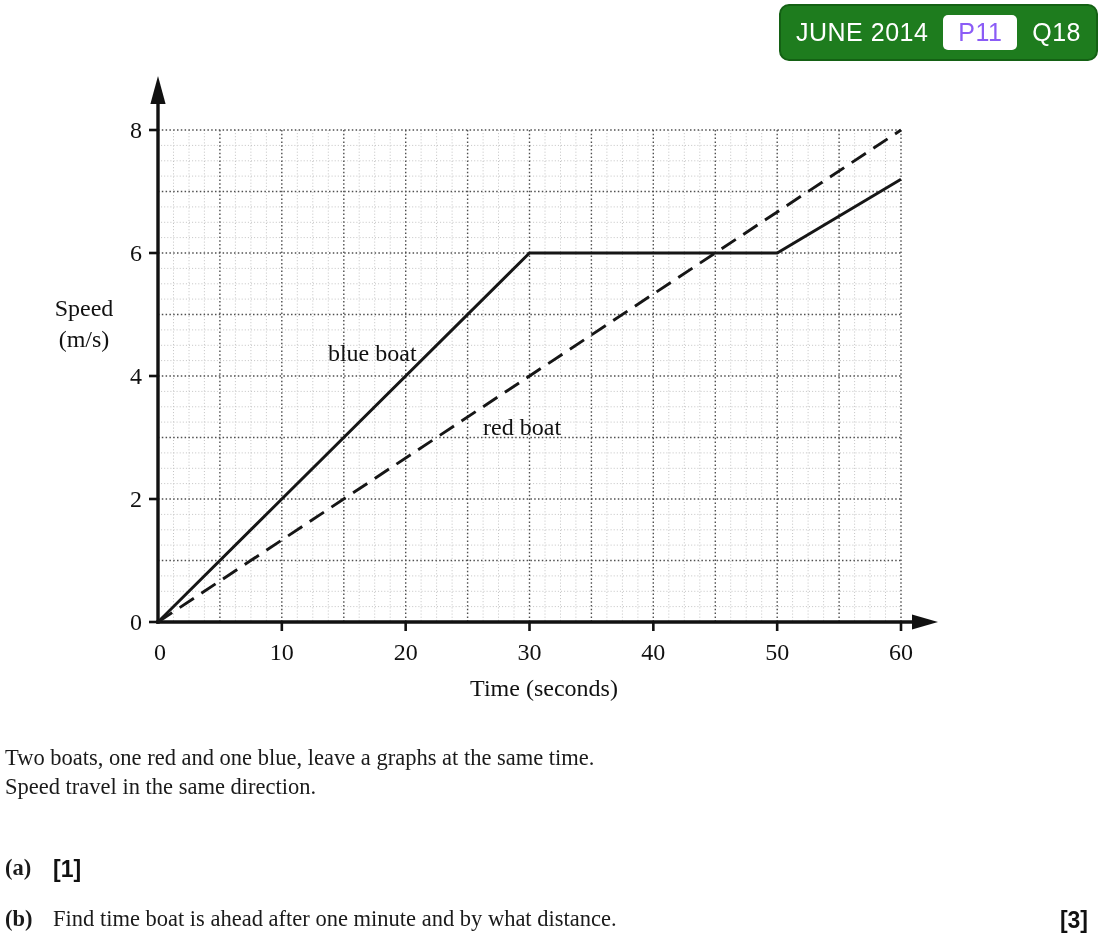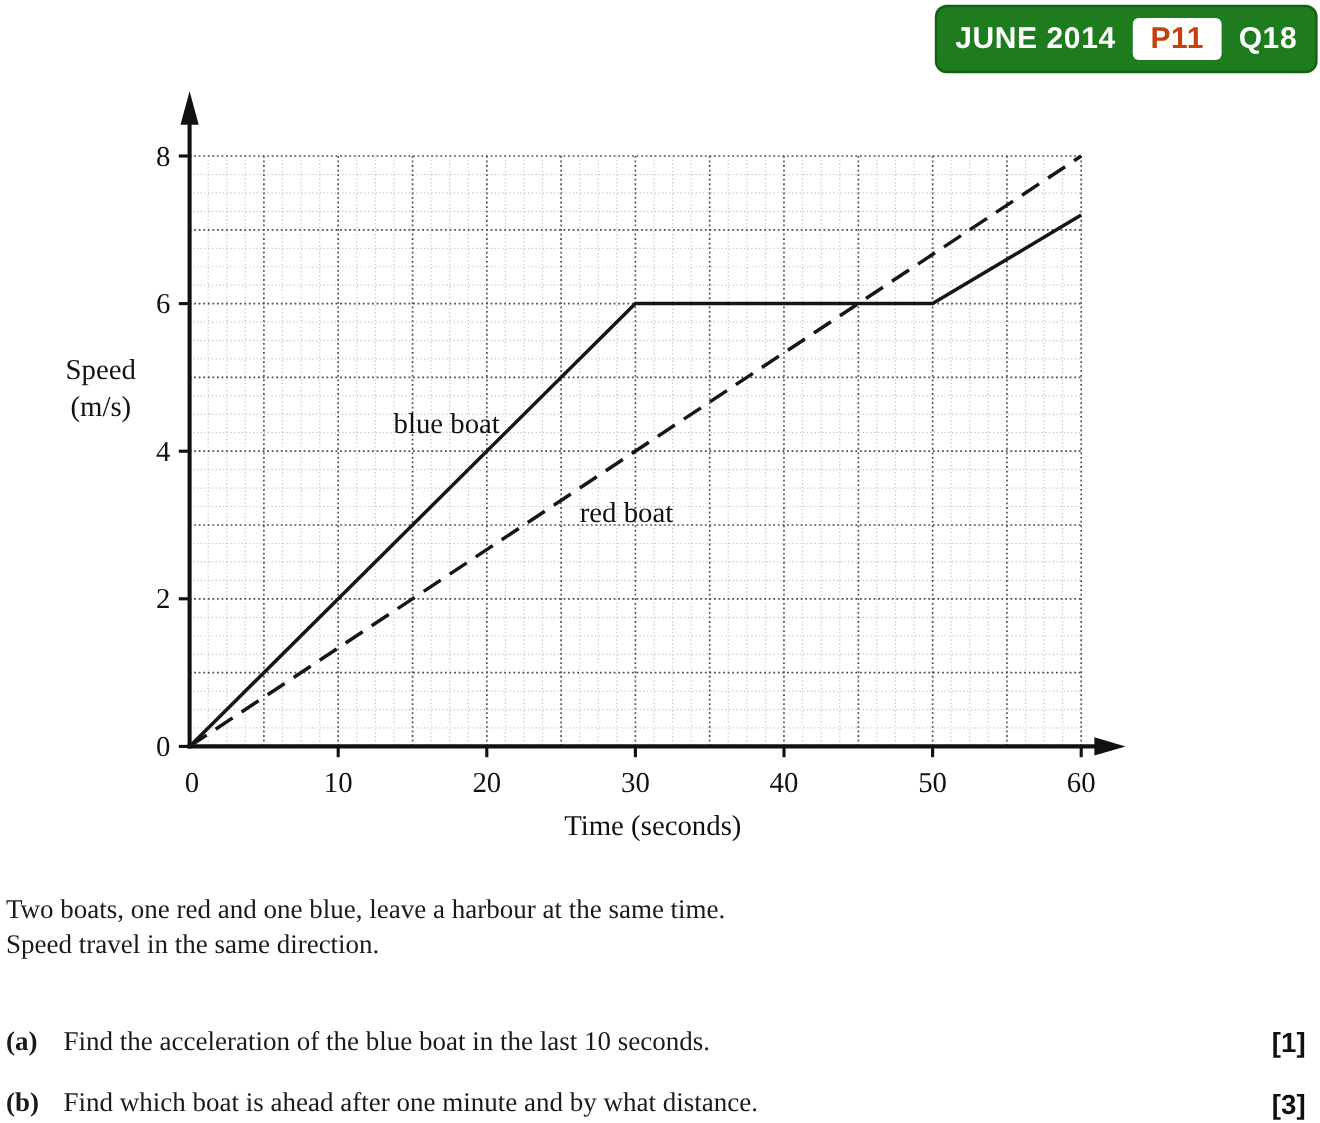--- a/index.html
+++ b/index.html
@@ -3,23 +3,23 @@
 <meta charset="utf-8">
 <style>
   html,body{margin:0;padding:0;background:#fff;}
   #page{position:relative;width:1100px;height:936px;background:#ffffff;overflow:hidden;
         font-family:"Liberation Serif",serif;color:#1a1a1a;}
 
   
   .badge{position:absolute;left:779px;top:4px;width:319px;height:57px;border-radius:10px;
          border:2px solid #146114;box-sizing:border-box;display:flex;align-items:center;
          justify-content:space-between;padding:0 15px;
-         font-family:"Liberation Sans",sans-serif;font-weight:bold;font-size:25px;
+         font-family:"Liberation Sans",sans-serif;font-weight:normal;font-size:25px;
          letter-spacing:0.5px;color:#ffffff;}
-  .badge .pbox{background:#ffffff;color:#c2410c;border-radius:5px;padding:5px 15px;line-height:1;}
+  .badge .pbox{background:#ffffff;color:#8b5cf6;border-radius:5px;padding:5px 15px;line-height:1;}
 
   
   #chart{position:absolute;left:0;top:0;}
 
   
   .statement{position:absolute;left:5px;top:744px;width:900px;font-size:22.5px;line-height:28.7px;}
 
   
   .qrow{position:absolute;left:5px;right:12px;display:flex;align-items:flex-start;font-size:22.5px;}
   .qrow .qlabel{font-weight:bold;width:48px;flex:0 0 48px;}
@@ -163,28 +163,27 @@
         <text x="84" y="347" text-anchor="middle">(m/s)</text>
         <text x="544" y="696" text-anchor="middle">Time (seconds)</text>
       </g>
       <polyline fill="none" stroke="#161616" stroke-width="2.9" points="158.0,622.0 529.5,253.0 777.2,253.0 901.0,179.2"></polyline>
       <text x="372.2316666666667" y="361.245" text-anchor="middle" font-size="24" fill="#111" style="font-family: &quot;Liberation Serif&quot;, serif;">blue boat</text>
       <polyline fill="none" stroke="#161616" stroke-width="2.9" points="158.0,622.0 901.0,130.0" stroke-dasharray="17 9"></polyline>
       <text x="522.0699999999999" y="435.045" text-anchor="middle" font-size="24" fill="#111" style="font-family: &quot;Liberation Serif&quot;, serif;">red boat</text>
     </svg>
 
   <div class="statement">
-    <div>Two boats, one red and one blue, leave a harbour at the same time.</div>
+    <div>Two boats, one red and one blue, leave a graphs at the same time.</div>
     <div>Speed travel in the same direction.</div>
   </div>
 
   <div class="qrow" id="qa">
     <span class="qlabel">(a)</span>
-    <span class="qtext">Find the acceleration of the blue boat in the last 10 seconds.</span>
     <span class="qmarks">[1]</span>
   </div>
   <div class="qrow" id="qb">
     <span class="qlabel">(b)</span>
-    <span class="qtext">Find which boat is ahead after one minute and by what distance.</span>
+    <span class="qtext">Find time boat is ahead after one minute and by what distance.</span>
     <span class="qmarks">[3]</span>
   </div>
 
 </div>
 
 </body></html>

